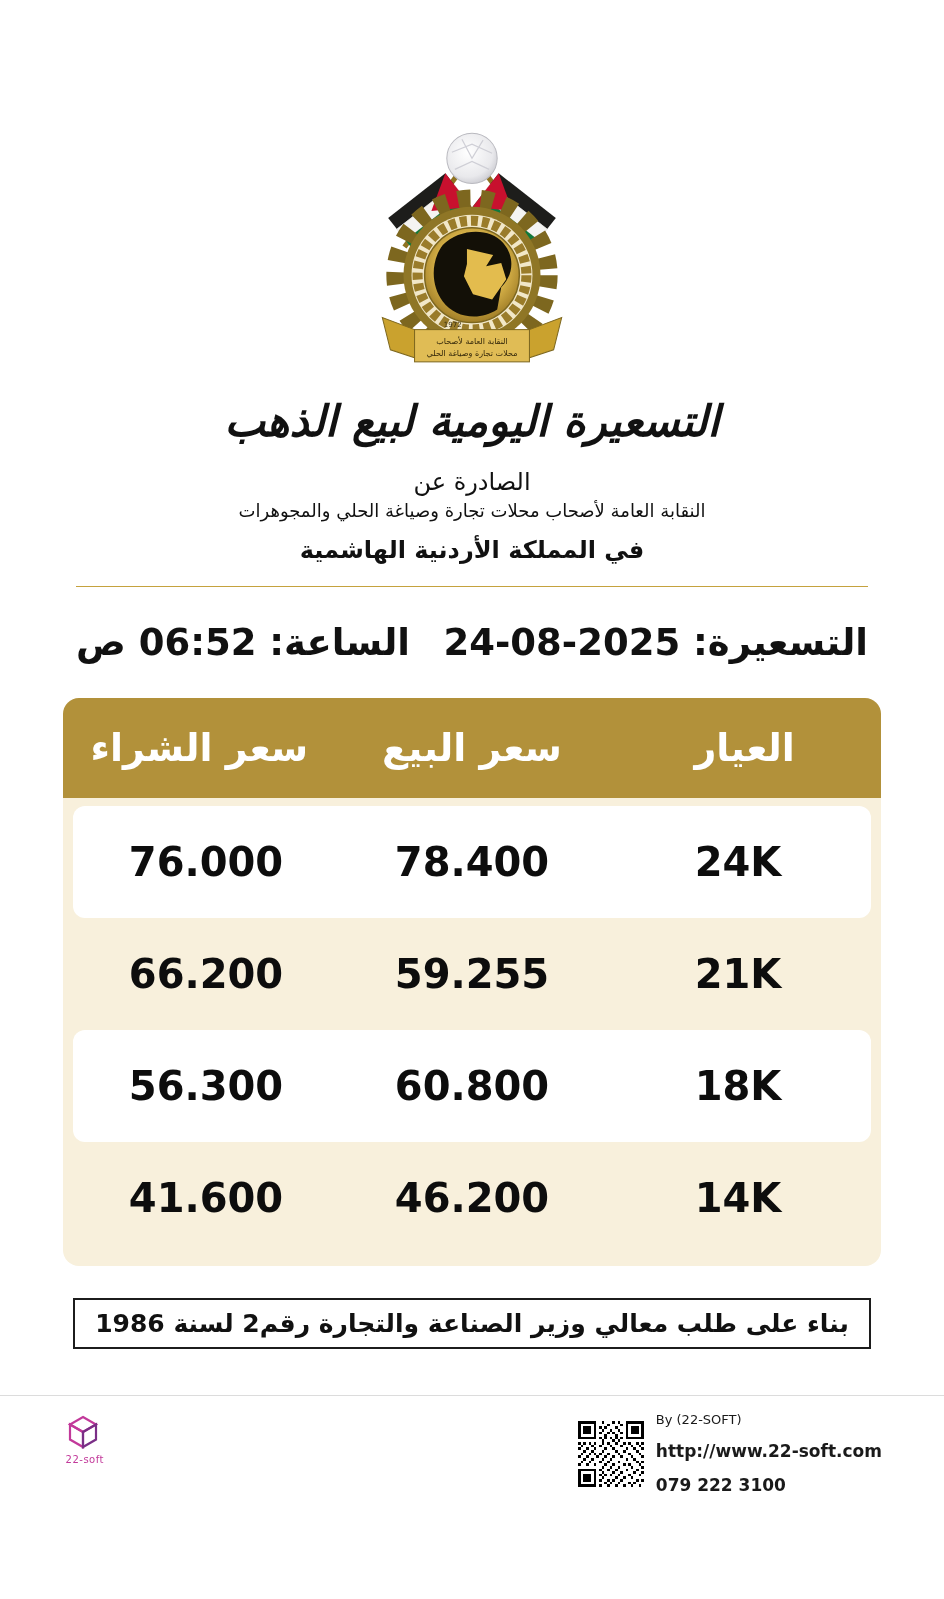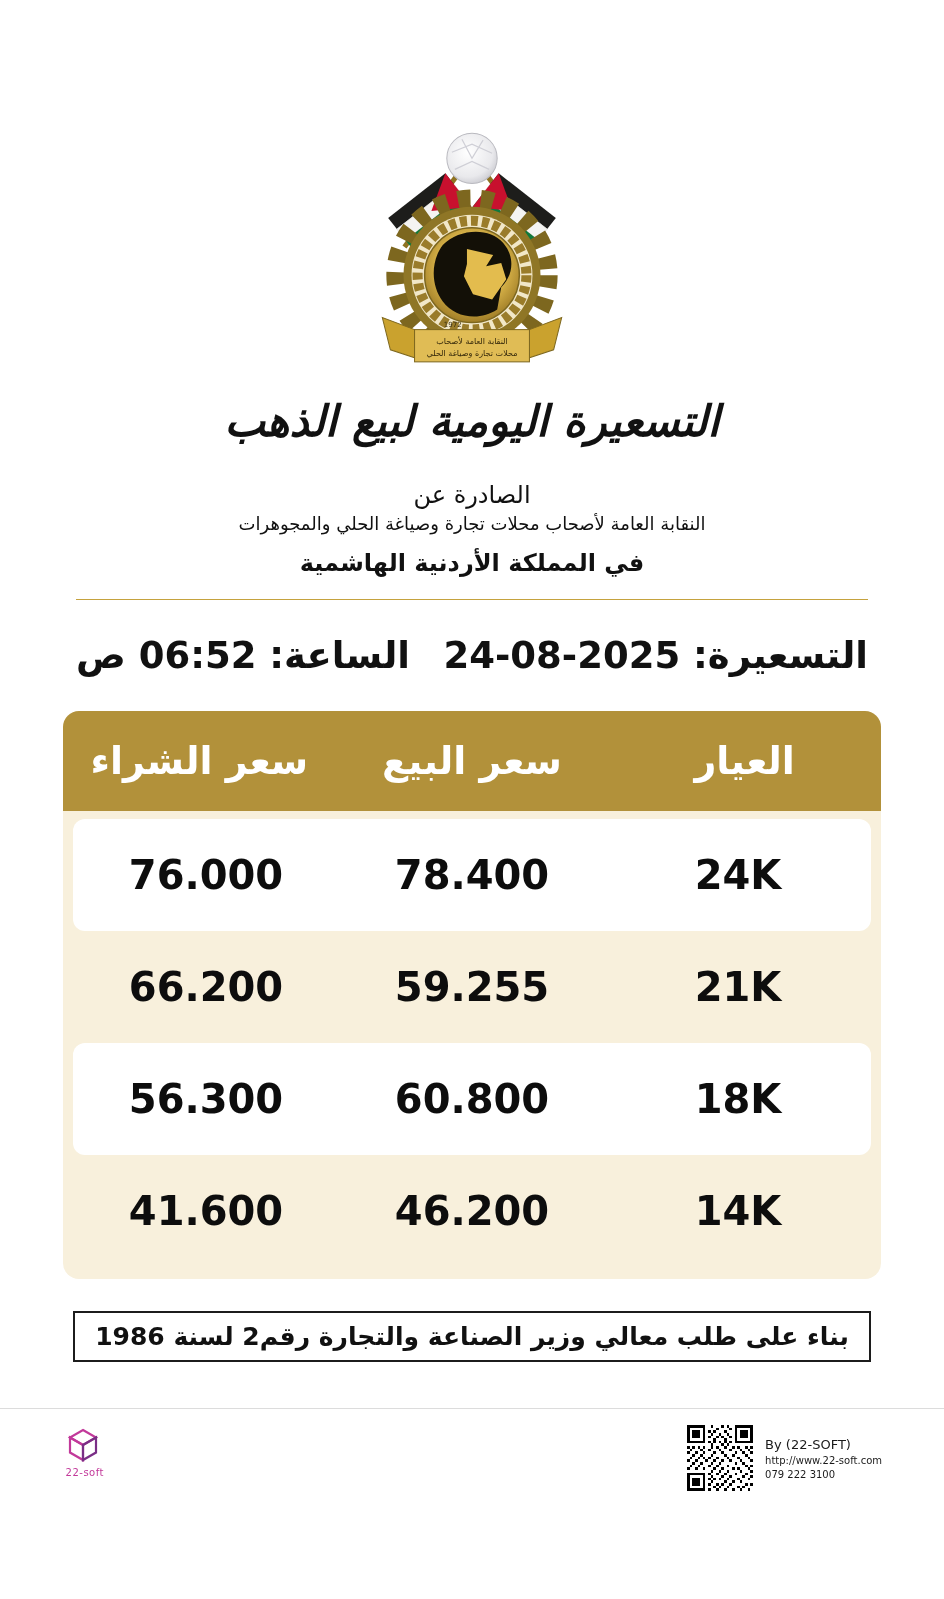--- a/index.html
+++ b/index.html
@@ -4,21 +4,21 @@
 <style>
   * { margin:0; padding:0; box-sizing:border-box; }
   html,body { background:#fff; }
   body { font-family:"DejaVu Sans", sans-serif; color:#111; }
   .page { width:944px; min-height:1599px; margin:0 auto; background:#fff;
           display:flex; flex-direction:column; align-items:center; overflow:hidden; }
 
   .emblem { margin-top:116px; }
 
   .title { margin-top:12px; font-size:43px; font-weight:800; text-align:center; direction:rtl;font-style:italic; }
-  .issued { margin-top:35px; font-size:24px; text-align:center; direction:rtl; }
+  .issued { margin-top:22px; font-size:24px; text-align:center; direction:rtl; }
   .issuer { margin-top:4px; font-size:18px; text-align:center; direction:rtl; }
   .country { margin-top:15px; font-size:24px; font-weight:600; text-align:center; direction:rtl; }
 
   .gold-divider { margin-top:22px; width:792px; height:0; border:none; border-top:1.5px solid #c5a23e; }
 
   .datetime { margin-top:34px; width:100%; padding:0 76px; direction:rtl;
               display:flex; justify-content:space-between; align-items:baseline;
               font-size:37px; font-weight:800; }
   .datetime .ltr { direction:ltr; unicode-bidi:embed; }
 
@@ -32,22 +32,22 @@
   .trow.white { background:#fff; border-radius:12px; }
 
   .note-box { margin-top:32px; border:2px solid #1c1c1c; padding:9px 20px;
               font-size:25px; font-weight:600; direction:rtl; text-align:center; }
 
   .footer { margin-top:46px; width:100%; border-top:1px solid #dcdcdc;
             padding:16px 62px 0; display:flex; justify-content:space-between; align-items:flex-start; }
   .brand-left { display:flex; flex-direction:column; align-items:flex-end; gap:2px; }
   .brand-left .brand-name { font-size:10px; color:#c2399a; letter-spacing:0.5px; }
   .brand-right { display:flex; gap:12px; align-items:center; }
-  .qr-text { display:flex; flex-direction:column; gap:3px; font-size:13px; color:#1a1a1a; text-align:left; }
-  .qr-text .site, .qr-text .phone { font-size:10px; }
+  .qr-text { display:flex; flex-direction:column; gap:14px; font-size:13px; color:#1a1a1a; text-align:left; }
+  .qr-text .site, .qr-text .phone { font-size:17px;font-weight:bold; }
 
   .bottom-space { height:120px; width:100%; }
 </style>
 </head>
 <body>
 
 <div class="page">
 
   <div class="emblem">
     <svg width="252" height="264" viewBox="0 0 250 262">

